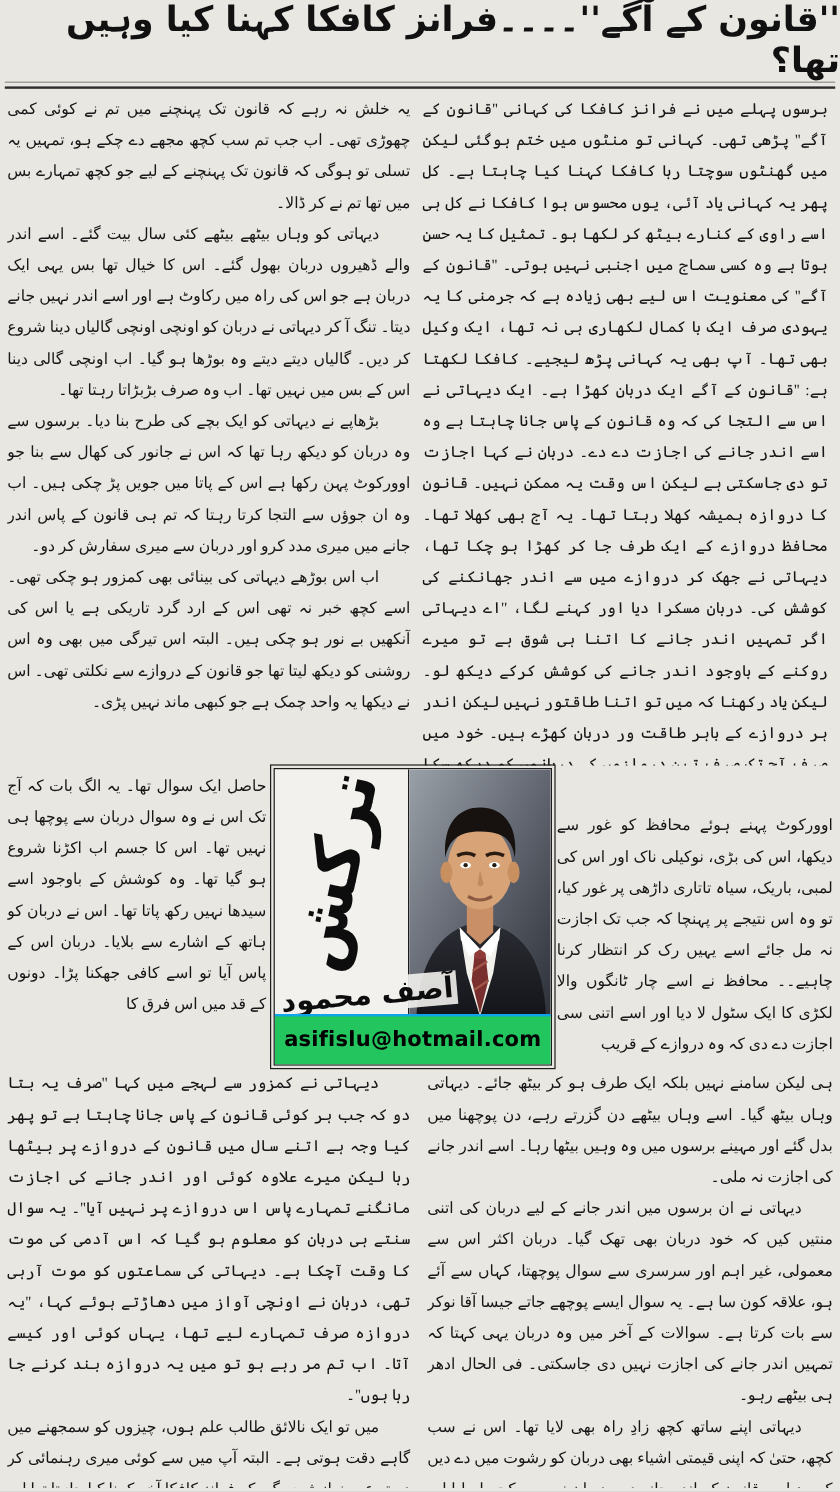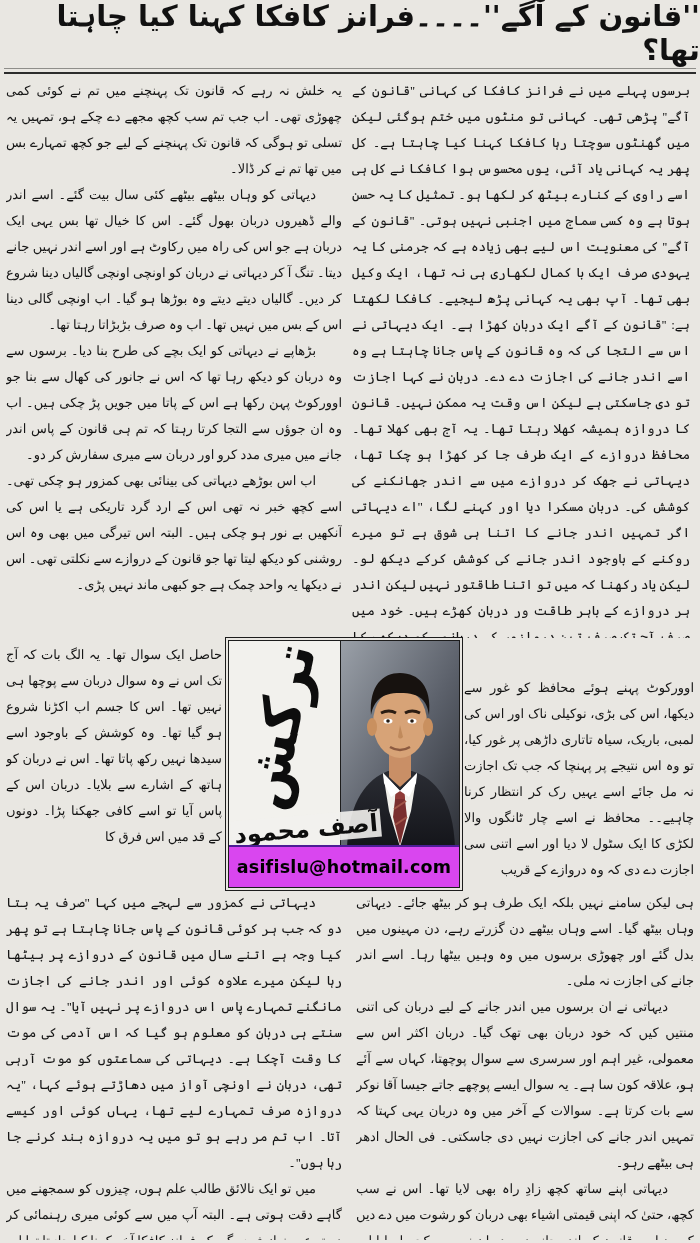--- a/index.html
+++ b/index.html
@@ -51,43 +51,43 @@
     font-size:24px;font-weight:bold;color:#0d0d0d;direction:rtl;
     background:rgba(242,241,237,.9);padding:0 3px;
     transform:rotate(-5deg);white-space:nowrap;
   }
   .portrait{
     position:absolute;right:0;top:0;width:118px;height:206px;
     border-left:1px solid #1c1c1c;display:block;
   }
   .email-bar{
     position:absolute;left:0;right:0;bottom:0;height:40px;
-    background:#d946ef;border-top:2px solid #4c1d95;
+    background:#22c55e;border-top:2px solid #0ea5e9;
     display:flex;align-items:center;justify-content:center;
     font-weight:bold;font-size:17.5px;color:#000;letter-spacing:.2px;
     font-family:"DejaVu Sans",sans-serif;
   }
 </style>
 </head>
 <body>
 
 <div class="page">
 
-  <div class="headline">''قانون کے آگے''۔۔۔۔فرانز کافکا کہنا کیا چاہتا تھا؟</div>
+  <div class="headline">''قانون کے آگے''۔۔۔۔فرانز کافکا کہنا کیا وہیں تھا؟</div>
   <div class="headline-rule"></div>
 
   <div class="seg seg-right-top">
     <p class="cont">برسوں پہلے میں نے فرانز کافکا کی کہانی ''قانون کے آگے'' پڑھی تھی۔ کہانی تو منٹوں میں ختم ہوگئی لیکن میں گھنٹوں سوچتا رہا کافکا کہنا کیا چاہتا ہے۔ کل پھر یہ کہانی یاد آئی، یوں محسوس ہوا کافکا نے کل ہی اسے راوی کے کنارے بیٹھ کر لکھا ہو۔ تمثیل کا یہ حسن ہوتا ہے وہ کسی سماج میں اجنبی نہیں ہوتی۔ ''قانون کے آگے'' کی معنویت اس لیے بھی زیادہ ہے کہ جرمنی کا یہ یہودی صرف ایک با کمال لکھاری ہی نہ تھا، ایک وکیل بھی تھا۔ آپ بھی یہ کہانی پڑھ لیجیے۔ کافکا لکھتا ہے: ''قانون کے آگے ایک دربان کھڑا ہے۔ ایک دیہاتی نے اس سے التجا کی کہ وہ قانون کے پاس جانا چاہتا ہے وہ اسے اندر جانے کی اجازت دے دے۔ دربان نے کہا اجازت تو دی جاسکتی ہے لیکن اس وقت یہ ممکن نہیں۔ قانون کا دروازہ ہمیشہ کھلا رہتا تھا۔ یہ آج بھی کھلا تھا۔ محافظ دروازے کے ایک طرف جا کر کھڑا ہو چکا تھا، دیہاتی نے جھک کر دروازے میں سے اندر جھانکنے کی کوشش کی۔ دربان مسکرا دیا اور کہنے لگا، ''اے دیہاتی اگر تمہیں اندر جانے کا اتنا ہی شوق ہے تو میرے روکنے کے باوجود اندر جانے کی کوشش کرکے دیکھ لو۔ لیکن یاد رکھنا کہ میں تو اتنا طاقتور نہیں لیکن اندر ہر دروازے کے باہر طاقت ور دربان کھڑے ہیں۔ خود میں صرف آج تک صرف تین دروازوں کے دربانوں کو دیکھ سکا ہوں۔ اس سے آگے میری بھی رسائی نہیں ہے۔''</p>
     <p>دیہاتی کا خیال تھا قانون تک ہر کسی کو پہنچنے کا حق ہے۔ وہ تصور بھی نہیں کر سکتا تھا یہ کام اتنا مشکل ہوگا۔ ایک بار اس نے سوچا اندر چلا جاؤں لیکن پھر جب اس نے کسی جانور کی کھال کا بنا</p>
   </div>
   <div class="seg seg-right-beside">
     <p class="cont">اوورکوٹ پہنے ہوئے محافظ کو غور سے دیکھا، اس کی بڑی، نوکیلی ناک اور اس کی لمبی، باریک، سیاہ تاتاری داڑھی پر غور کیا، تو وہ اس نتیجے پر پہنچا کہ جب تک اجازت نہ مل جائے اسے یہیں رک کر انتظار کرنا چاہیے۔۔ محافظ نے اسے چار ٹانگوں والا لکڑی کا ایک سٹول لا دیا اور اسے اتنی سی اجازت دے دی کہ وہ دروازے کے قریب</p>
   </div>
   <div class="seg seg-right-bottom">
-    <p class="cont">ہی لیکن سامنے نہیں بلکہ ایک طرف ہو کر بیٹھ جائے۔ دیہاتی وہاں بیٹھ گیا۔ اسے وہاں بیٹھے دن گزرتے رہے، دن مہینوں میں بدل گئے اور چھوڑی برسوں میں وہ وہیں بیٹھا رہا۔ اسے اندر جانے کی اجازت نہ ملی۔</p>
+    <p class="cont">ہی لیکن سامنے نہیں بلکہ ایک طرف ہو کر بیٹھ جائے۔ دیہاتی وہاں بیٹھ گیا۔ اسے وہاں بیٹھے دن گزرتے رہے، دن پوچھنا میں بدل گئے اور مہینے برسوں میں وہ وہیں بیٹھا رہا۔ اسے اندر جانے کی اجازت نہ ملی۔</p>
     <p>دیہاتی نے ان برسوں میں اندر جانے کے لیے دربان کی اتنی منتیں کیں کہ خود دربان بھی تھک گیا۔ دربان اکثر اس سے معمولی، غیر اہم اور سرسری سے سوال پوچھتا، کہاں سے آئے ہو، علاقہ کون سا ہے۔ یہ سوال ایسے پوچھے جاتے جیسا آقا نوکر سے بات کرتا ہے۔ سوالات کے آخر میں وہ دربان یہی کہتا کہ تمہیں اندر جانے کی اجازت نہیں دی جاسکتی۔ فی الحال ادھر ہی بیٹھے رہو۔</p>
     <p>دیہاتی اپنے ساتھ کچھ زادِ راہ بھی لایا تھا۔ اس نے سب کچھ، حتیٰ کہ اپنی قیمتی اشیاء بھی دربان کو رشوت میں دے دیں کہ وہ اسے قانون کے اندر جانے دے۔ دربان نے سب کچھ لے لیا اور کہا: تم ابھی اندر نہیں جاسکتے یہ سب مال تو میں نے اس لیے تم سے لے لیا ہے کہ تمہارے اندر</p>
   </div>
 
   <div class="seg seg-left-top">
     <p class="cont">یہ خلش نہ رہے کہ قانون تک پہنچنے میں تم نے کوئی کمی چھوڑی تھی۔ اب جب تم سب کچھ مجھے دے چکے ہو، تمہیں یہ تسلی تو ہوگی کہ قانون تک پہنچنے کے لیے جو کچھ تمہارے بس میں تھا تم نے کر ڈالا۔</p>
     <p>دیہاتی کو وہاں بیٹھے بیٹھے کئی سال بیت گئے۔ اسے اندر والے ڈھیروں دربان بھول گئے۔ اس کا خیال تھا بس یہی ایک دربان ہے جو اس کی راہ میں رکاوٹ ہے اور اسے اندر نہیں جانے دیتا۔ تنگ آ کر دیہاتی نے دربان کو اونچی اونچی گالیاں دینا شروع کر دیں۔ گالیاں دیتے دیتے وہ بوڑھا ہو گیا۔ اب اونچی گالی دینا اس کے بس میں نہیں تھا۔ اب وہ صرف بڑبڑاتا رہتا تھا۔</p>
     <p>بڑھاپے نے دیہاتی کو ایک بچے کی طرح بنا دیا۔ برسوں سے وہ دربان کو دیکھ رہا تھا کہ اس نے جانور کی کھال سے بنا جو اوورکوٹ پہن رکھا ہے اس کے پاتا میں جویں پڑ چکی ہیں۔ اب وہ ان جوؤں سے التجا کرتا رہتا کہ تم ہی قانون کے پاس اندر جانے میں میری مدد کرو اور دربان سے میری سفارش کر دو۔</p>
     <p>اب اس بوڑھے دیہاتی کی بینائی بھی کمزور ہو چکی تھی۔ اسے کچھ خبر نہ تھی اس کے ارد گرد تاریکی ہے یا اس کی آنکھیں بے نور ہو چکی ہیں۔ البتہ اس تیرگی میں بھی وہ اس روشنی کو دیکھ لیتا تھا جو قانون کے دروازے سے نکلتی تھی۔ اس نے دیکھا یہ واحد چمک ہے جو کبھی ماند نہیں پڑی۔</p>
 

